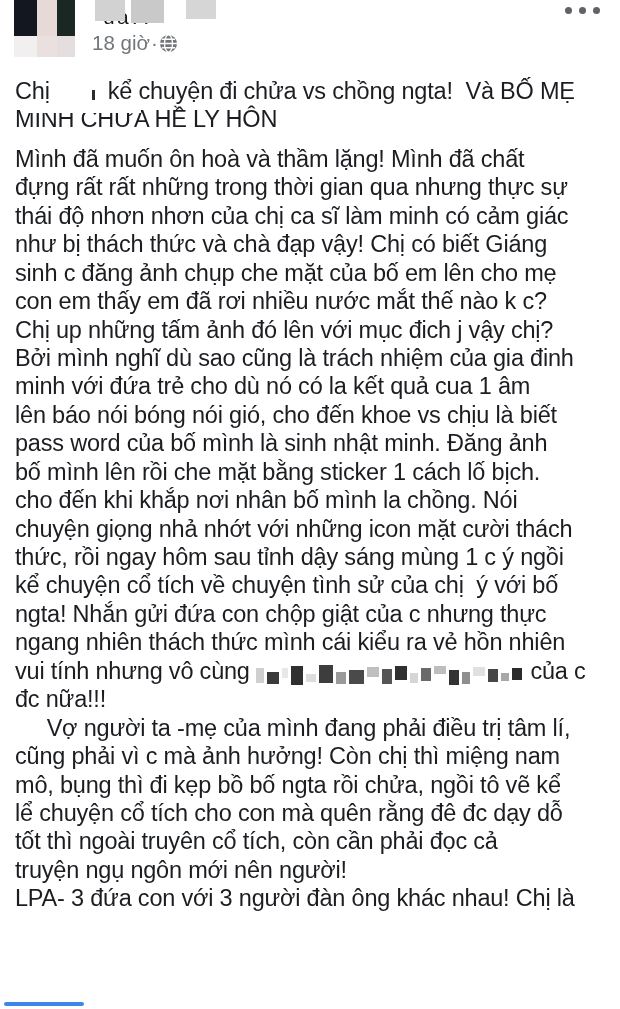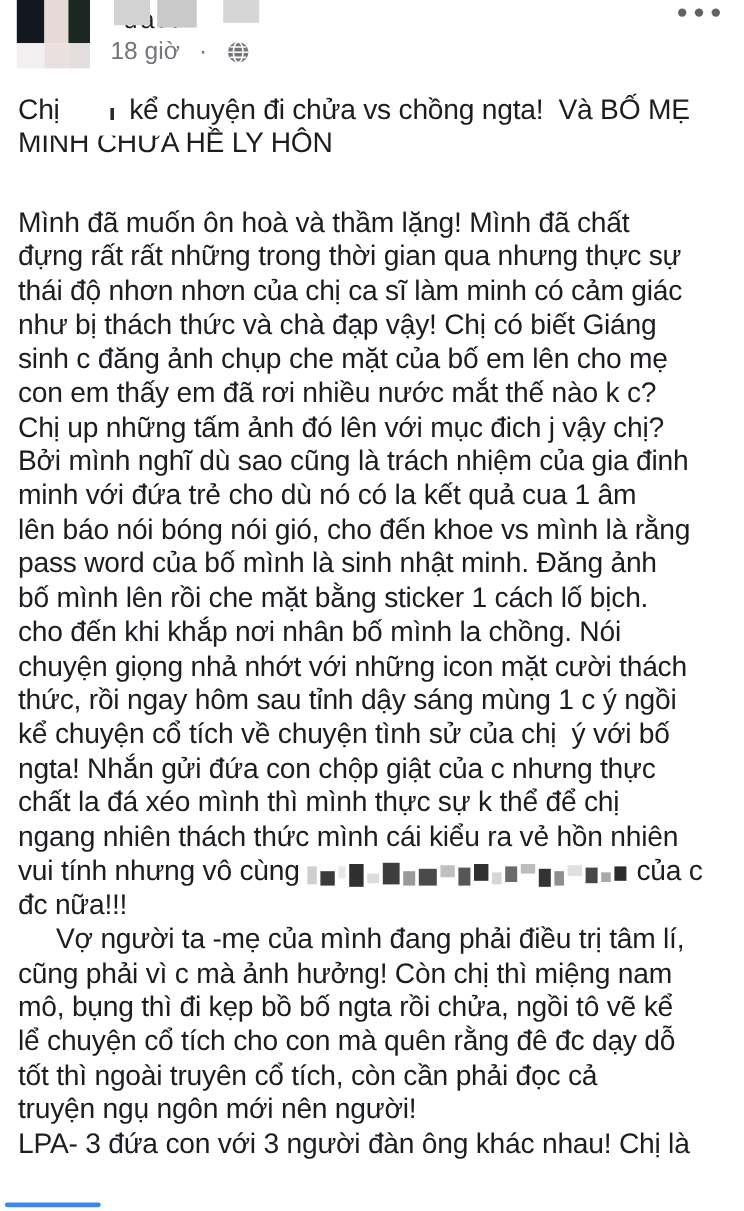--- a/index.html
+++ b/index.html
@@ -20,37 +20,37 @@
 
   .name-area { position:absolute; left:93px; top:2px; width:180px; height:26px; }
   .name-frag { position:absolute; left:10px; top:3px; font-size:21px; color:#1b1b1b; white-space:pre; }
   .blur-box { position:absolute; }
   .bb1 { left:2px;  top:-2px; width:30px; height:21px; background:#d2d2d2; }
   .bb2 { left:38px; top:-2px; width:33px; height:23px; background:#c9c9c9; }
   .bb3 { left:93px; top:-2px; width:30px; height:19px; background:#d6d6d6; }
 
   .timestamp {
     position:absolute; left:92px; top:31px; display:flex; align-items:center;
-    gap:16px; color:#72767b; font-size:20.5px;
+    gap:1px; color:#72767b; font-size:20.5px;
   }
   .globe { width:19px; height:19px; display:inline-block; }
 
   .menu-dots {
     position:absolute; right:18px; top:5px; display:flex; gap:7px; cursor:pointer;
     padding:2px;
   }
   .menu-dots i { width:7px; height:7px; border-radius:50%; background:#5f6368; }
 
   
   .post-body {
     position:absolute; left:15px; top:77px; width:598px;
     font-size:23.5px; line-height:28.45px; letter-spacing:-0.2px;
   }
   .post-line { white-space:pre; position:relative; height:28.45px; }
-  .title-block { margin-bottom:37px; }
+  .title-block { margin-bottom:11px; }
 
   .censor-gap { display:inline-block; width:58px; height:16px; position:relative; }
   .censor-gap .tick { position:absolute; left:42px; top:7px; width:3px; height:10px; background:#2b2b2b; }
 
   .white-patch { position:absolute; left:8px; top:-2px; width:118px; height:10px; background:#fff; }
 
   
   .mosaic {
     display:inline-flex; align-items:flex-start; gap:3px;
     width:268px; height:24px; vertical-align:-4px; overflow:hidden;
@@ -132,29 +132,28 @@
     <div>
         <div class="post-line">Mình đã muốn ôn hoà và thầm lặng! Mình đã chất</div>
         <div class="post-line">đựng rất rất những trong thời gian qua nhưng thực sự</div>
         <div class="post-line">thái độ nhơn nhơn của chị ca sĩ làm minh có cảm giác</div>
         <div class="post-line">như bị thách thức và chà đạp vậy! Chị có biết Giáng</div>
         <div class="post-line">sinh c đăng ảnh chụp che mặt của bố em lên cho mẹ</div>
         <div class="post-line">con em thấy em đã rơi nhiều nước mắt thế nào k c?</div>
         <div class="post-line">Chị up những tấm ảnh đó lên với mục đich j vậy chị?</div>
         <div class="post-line">Bởi mình nghĩ dù sao cũng là trách nhiệm của gia đinh</div>
         <div class="post-line">minh với đứa trẻ cho dù nó có la kết quả cua 1 âm</div>
-        <div class="post-line">lên báo nói bóng nói gió, cho đến khoe vs mình là rằng</div>
+        <div class="post-line">lên báo nói bóng nói gió, cho đến khoe vs chịu là biết</div>
         <div class="post-line">pass word của bố mình là sinh nhật minh. Đăng ảnh</div>
         <div class="post-line">bố mình lên rồi che mặt bằng sticker 1 cách lố bịch.</div>
         <div class="post-line">cho đến khi khắp nơi nhân bố mình la chồng. Nói</div>
         <div class="post-line">chuyện giọng nhả nhớt với những icon mặt cười thách</div>
         <div class="post-line">thức, rồi ngay hôm sau tỉnh dậy sáng mùng 1 c ý ngồi</div>
         <div class="post-line">kể chuyện cổ tích về chuyện tình sử của chị  ý với bố</div>
         <div class="post-line">ngta! Nhắn gửi đứa con chộp giật của c nhưng thực</div>
-        <div class="post-line">chất la đá xéo mình thì mình thực sự k thể để chị</div>
         <div class="post-line">ngang nhiên thách thức mình cái kiểu ra vẻ hồn nhiên</div>
       </div>
 
     <div class="post-line"><span>vui tính nhưng vô cùng </span><span class="mosaic"><i class="m1"></i><i class="m2"></i><i class="m3"></i><i class="m4"></i><i class="m5"></i><i class="m6"></i><i class="m7"></i><i class="m8"></i><i class="m9"></i><i class="m10"></i><i class="m11"></i><i class="m12"></i><i class="m13"></i><i class="m14"></i><i class="m15"></i><i class="m16"></i><i class="m17"></i><i class="m18"></i><i class="m19"></i><i class="m20"></i></span><span> của c</span></div>
 
     <div>
         <div class="post-line">đc nữa!!!</div>
         <div class="post-line">     Vợ người ta -mẹ của mình đang phải điều trị tâm lí,</div>
         <div class="post-line">cũng phải vì c mà ảnh hưởng! Còn chị thì miệng nam</div>
         <div class="post-line">mô, bụng thì đi kẹp bồ bố ngta rồi chửa, ngồi tô vẽ kể</div>

